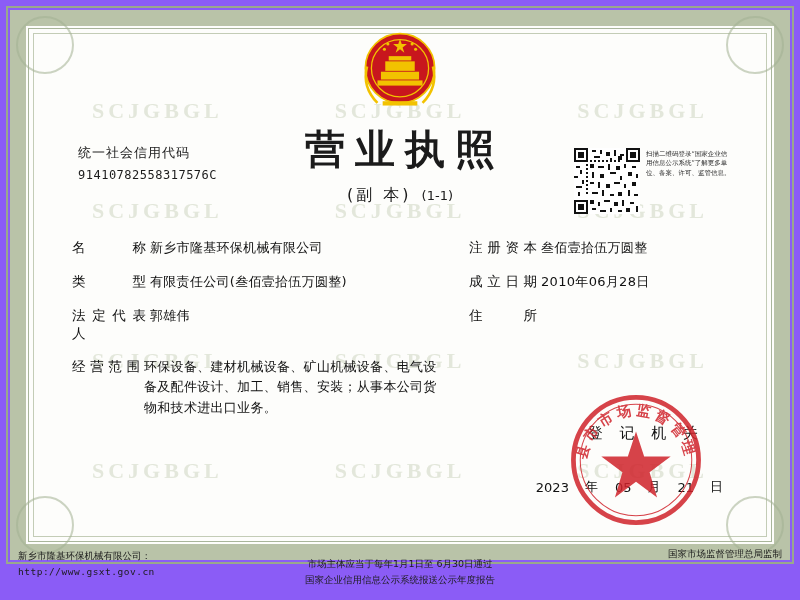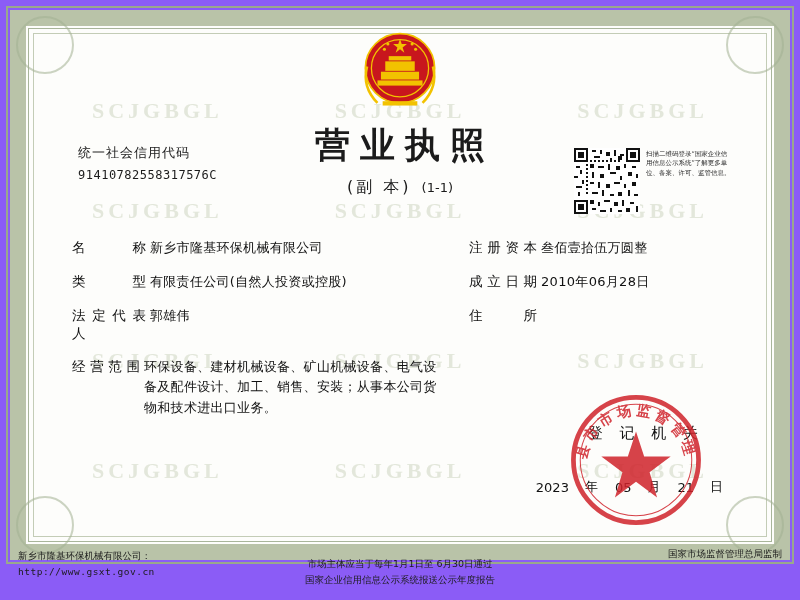--- a/index.html
+++ b/index.html
@@ -122,21 +122,21 @@
   
   #title-block {
     position: absolute;
     left: 0; right: 0;
     top: 122px;
     text-align: center;
     z-index: 4;
   }
   #main-title {
     font-family: "DejaVu Serif", "Liberation Serif", serif;
-    font-size: 35px;
+    font-size: 40px;
     font-weight: bold;
     letter-spacing: 10px;
     color: #1b1b1b;
     text-indent: 10px;
   }
   #sub-title {
     margin-top: 8px;
     font-size: 16px;
     color: #1b1b1b;
     letter-spacing: 3px;
@@ -470,21 +470,21 @@
   <div id="fields">
     <div class="col col-left">
 
       <div class="field">
         <div class="f-label">名　　称</div>
         <div class="f-value">新乡市隆基环保机械有限公司</div>
       </div>
 
       <div class="field">
         <div class="f-label">类　　型</div>
-        <div class="f-value">有限责任公司(自然人投资或控股)</div>
+        <div class="f-value">有限责任公司(叁佰壹拾伍万圆整)</div>
       </div>
 
       <div class="field">
         <div class="f-label">法定代表人</div>
         <div class="f-value">郭雄伟</div>
       </div>
 
       <div class="field">
         <div class="f-label wide">经营范围</div>
         <div class="f-value">环保设备、建材机械设备、矿山机械设备、电气设备及配件设计、加工、销售、安装；从事本公司货物和技术进出口业务。</div>

